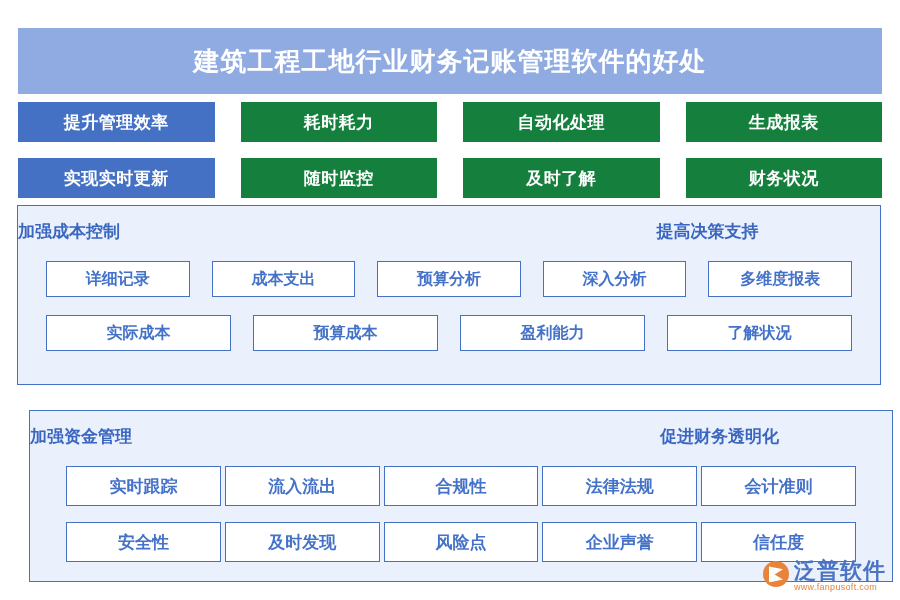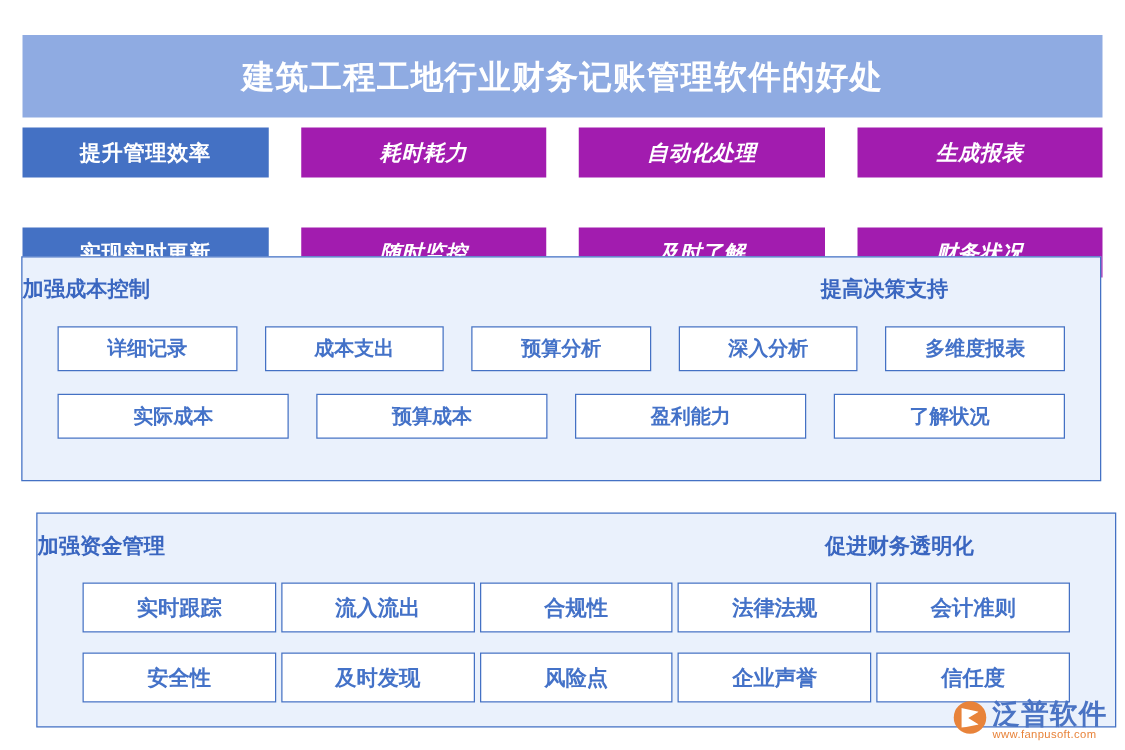--- a/index.html
+++ b/index.html
@@ -38,36 +38,36 @@
   
   .pill-row {
     position: absolute;
     left: 18px;
     width: 864px;
     display: flex;
     gap: 26px;
     text-align: center;
   }
   #pill-row-1 { top: 102px; }
-  #pill-row-2 { top: 158px; margin-top: 24px; }
+  #pill-row-2 { top: 158px; }
 
   .pill {
     height: 40px;
     flex: 1 1 0;
     display: flex;
     align-items: center;
     justify-content: center;
     color: #ffffff;
     font-size: 17px;
     font-weight: bold;
     font-family: "Liberation Serif", "DejaVu Serif", serif;
     letter-spacing: 0.5px;
   }
   .pill.accent-muted { background: #4471c4; }
-  .pill.accent-bright { background: #a21caf; font-style: italic; }
+  .pill.accent-bright { background: #15803d; }
 
   
   .panel {
     position: absolute;
     left: 17px;
     width: 864px;
     background: #eaf1fc;
     border: 1.5px solid #4471c4;
     box-sizing: border-box;
   }

